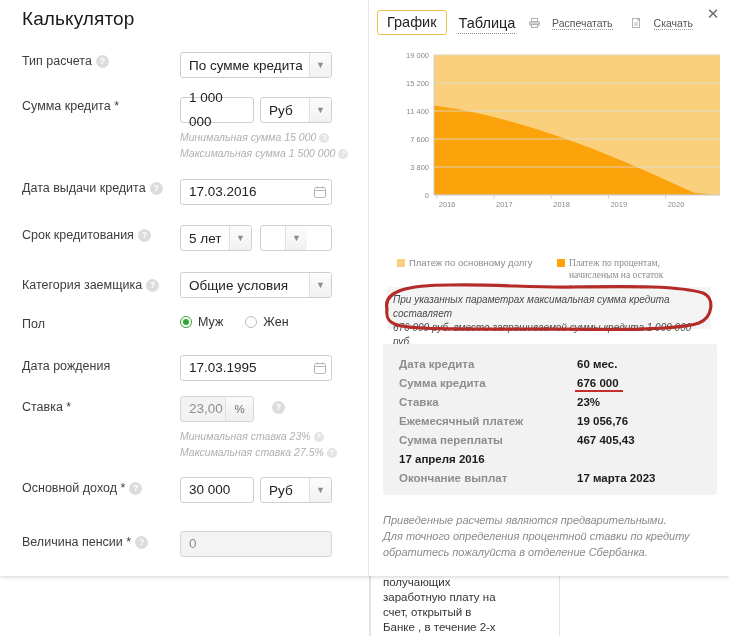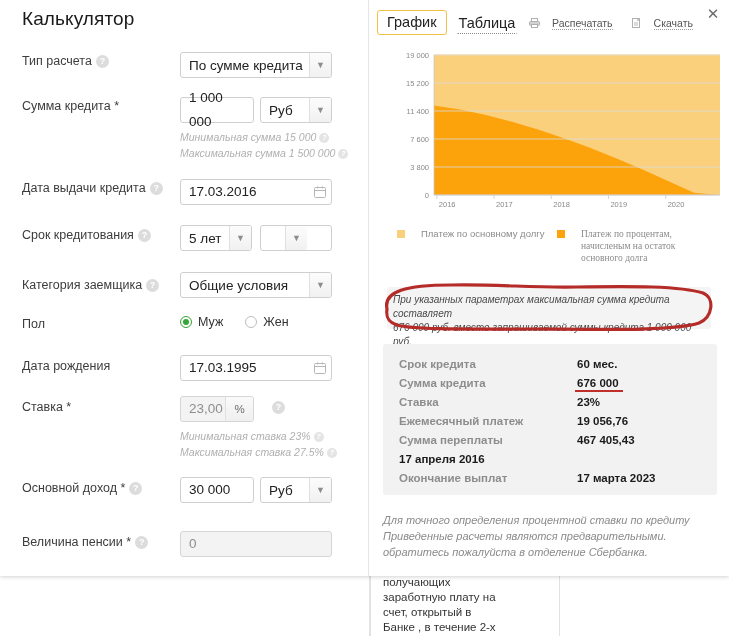--- a/index.html
+++ b/index.html
@@ -261,21 +261,21 @@
   .legend {
     position: absolute;
     left: 28px; top: 228px;
     width: 330px;
     display: flex;
     gap: 10px;
     font-size: 9.5px;
     color: #8b8b8b;
     line-height: 12px;
   }
-  .leg-item { display: flex; gap: 16px; }
+  .leg-item { display: flex; gap: 4px; margin-top: 29px; }
   .sw { width: 8px; height: 8px; margin-top: 2px; flex: none; }
 
   
   .warn-wrap { position: absolute; left: 12px; top: 283px; width: 336px; height: 48px; }
   .warn {
     position: absolute;
     left: 6px; top: 4px;
     width: 324px; height: 42px;
     background: #f4f4f4;
     border-radius: 3px;
@@ -564,21 +564,21 @@
         </div>
         <svg class="circle-svg" width="336" height="48" viewBox="0 0 336 48">
           <path d="M6 26 C2 8 26 2 70 2 C118 1 150 5 196 4 C250 3 300 3 322 10
                    C334 15 332 34 318 40 C290 49 200 46 150 46 C92 46 34 47 16 42
                    C6 39 5 33 6 26 Z" fill="none" stroke="#b42b28" stroke-width="3.2" stroke-linecap="round"></path>
         </svg>
       </div>
 
       <div class="results">
         <div class="res-row">
-          <span class="res-lbl">Срок кредита</span>
+          <span class="res-lbl">Дата кредита</span>
           <span class="res-val">60 мес.</span>
         </div>
         <div class="res-row">
           <span class="res-lbl">Сумма кредита</span>
           <span class="res-val underline">676 000</span>
         </div>
         <div class="res-row">
           <span class="res-lbl">Ставка</span>
           <span class="res-val">23%</span>
         </div>
@@ -593,20 +593,20 @@
         <div class="res-row">
           <span class="res-val">17 апреля 2016</span>
         </div>
         <div class="res-row">
           <span class="res-lbl">Окончание выплат</span>
           <span class="res-val">17 марта 2023</span>
         </div>
       </div>
 
       <div class="disclaimer">
+        <div>Приведенные расчеты являются предварительными.</div>
         <div>Для точного определения процентной ставки по кредиту</div>
-        <div>Приведенные расчеты являются предварительными.</div>
         <div>обратитесь пожалуйста в отделение Сбербанка.</div>
       </div>
 
     </div>
   </div>
 </div>
 
 </body></html>

